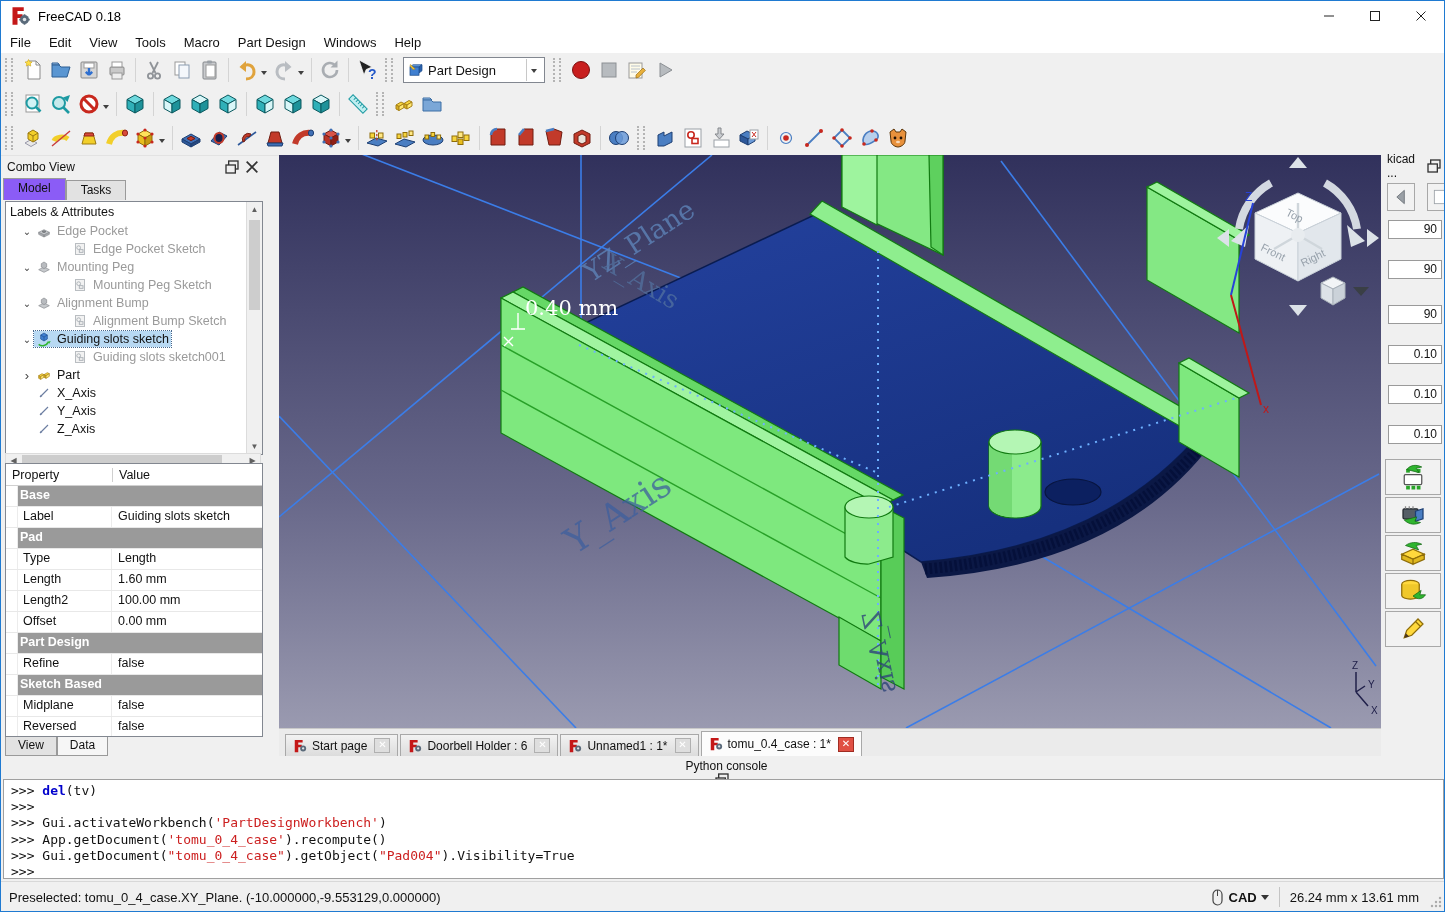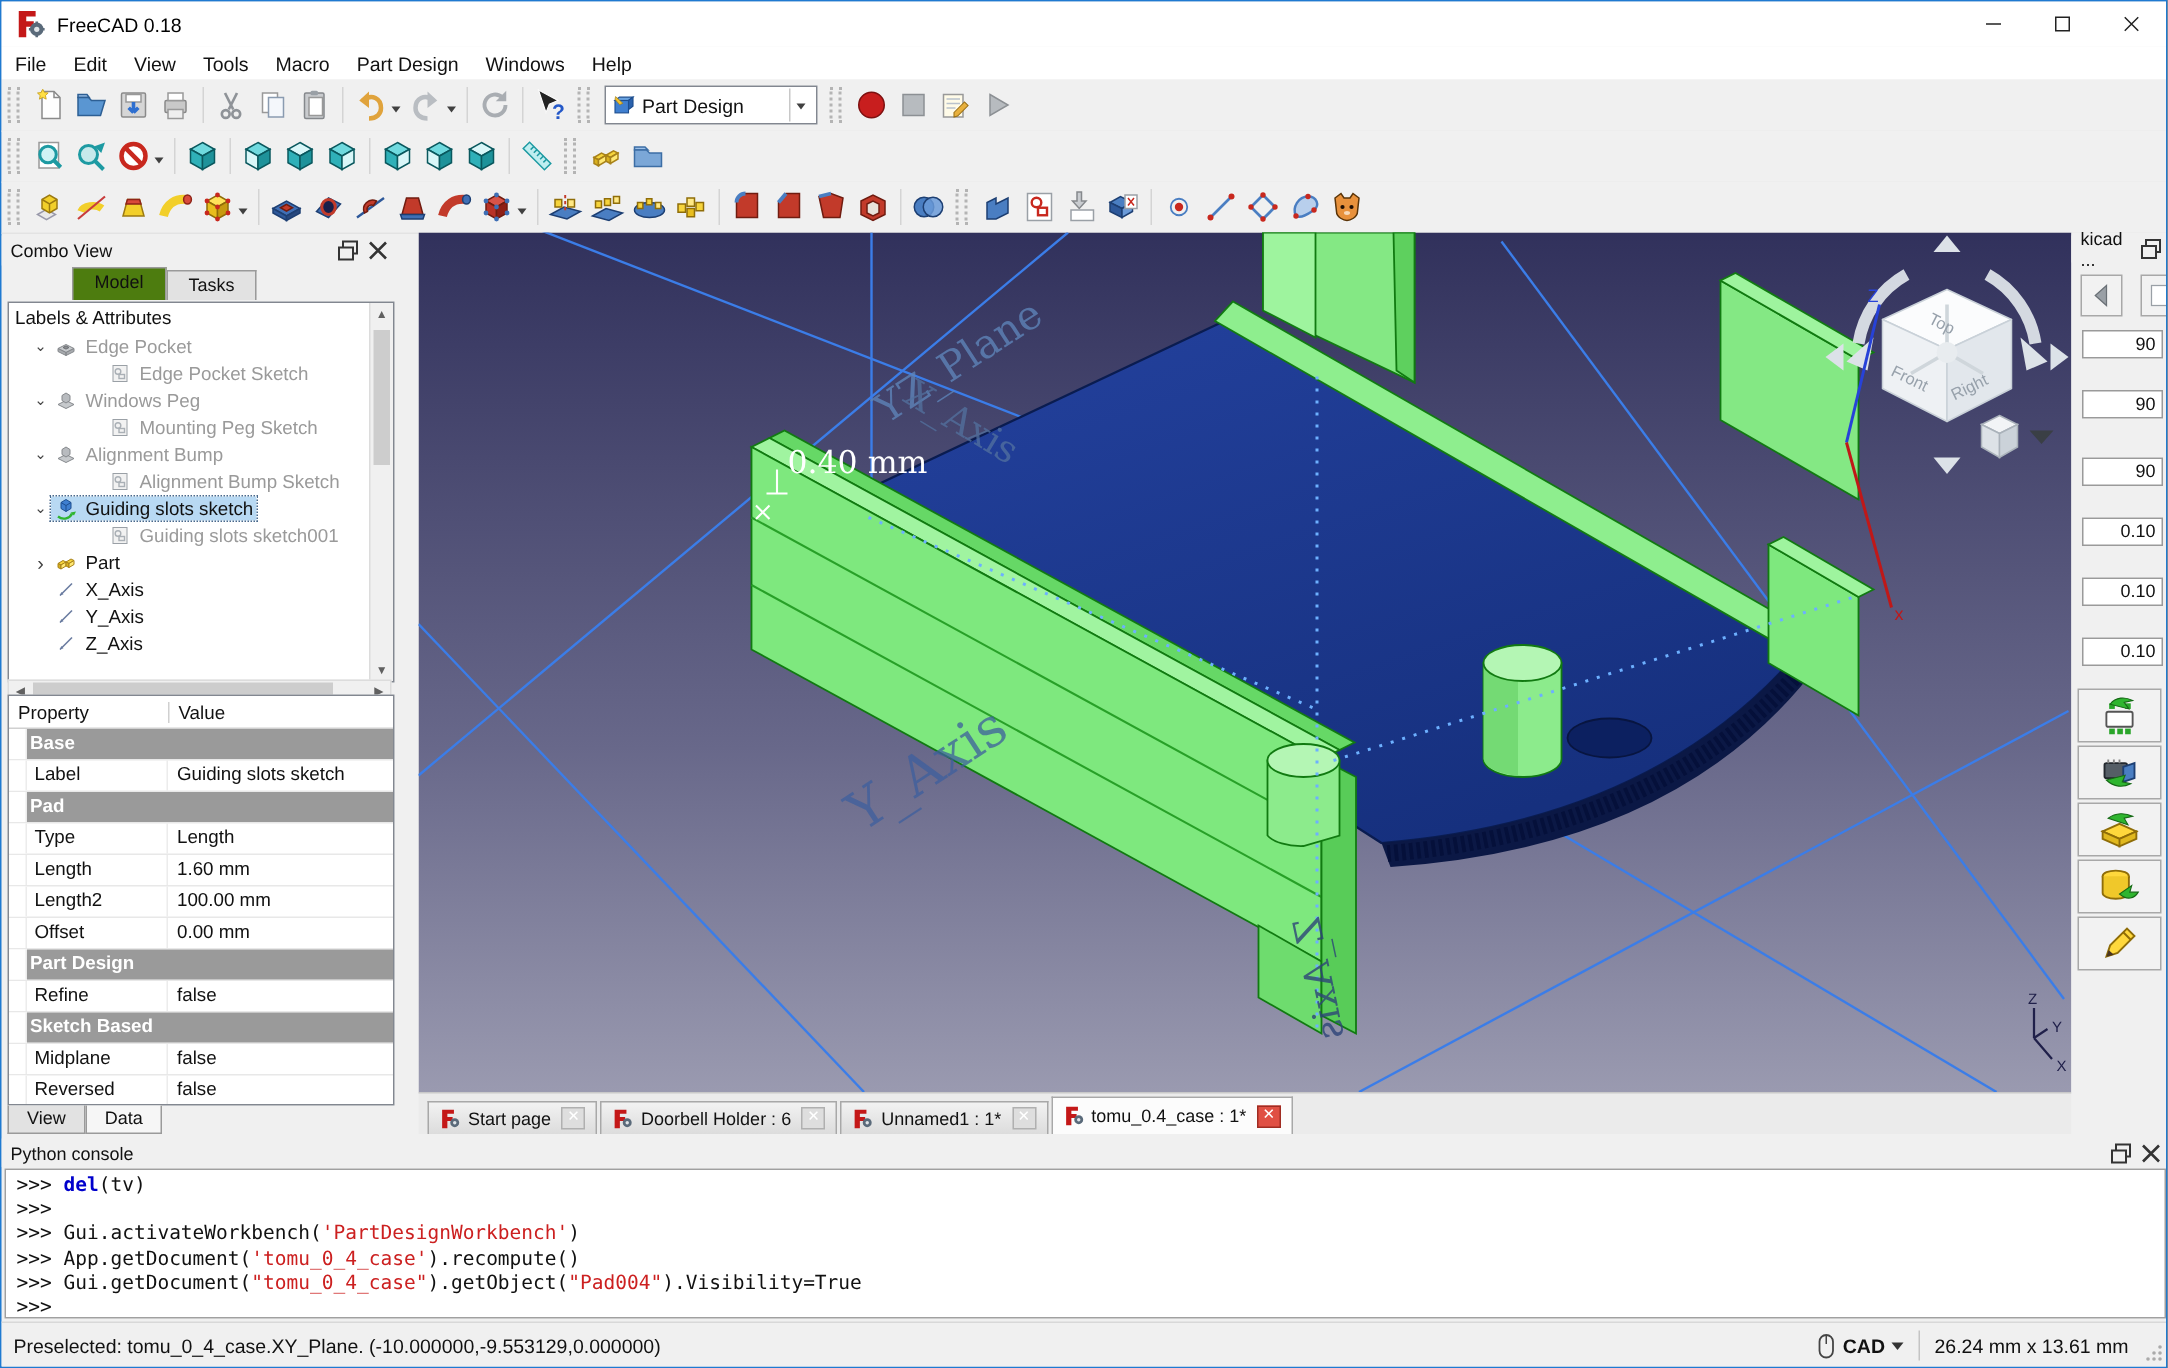--- a/index.html
+++ b/index.html
@@ -26,21 +26,21 @@
   .wbcombo svg{width:18px;height:18px;margin:0 3px;}
   .wbcombo .lbl{flex:1;}
   .wbcombo .cbx{width:17px;height:22px;border-left:1px solid #c8c8c8;display:flex;align-items:center;justify-content:center;}
   
   .dockpanel-title{position:absolute;font-size:12px;display:flex;align-items:center;background:#f0f0f0;}
   .dockpanel-title .t{flex:1;padding-left:6px;}
   .dock-ico{width:16px;height:14px;display:flex;align-items:center;justify-content:center;margin-right:4px;}
   .cv-title{left:0;top:156px;width:263px;height:20px;}
   .cv-tabs{position:absolute;left:2px;top:178px;width:260px;height:21px;display:flex;align-items:flex-end;font-size:12px;}
   .cvtab{border:1px solid #9a9a9a;border-bottom:none;padding:2px 14px;background:#e2e2e2;height:15px;}
-  .cvtab.active{background:#4d7c0f;height:17px;margin-left:45px;}
+  .cvtab.active{background:#8b5cf6;height:17px;}
   .tree{position:absolute;left:4px;top:200px;width:256px;height:252px;background:#fff;border:1px solid #828790;overflow:hidden;font-size:12.5px;}
   .tree-header{padding:3px 4px;}
   .trow{height:18px;display:flex;align-items:center;white-space:nowrap;}
   .chev{width:14px;text-align:center;font-size:10px;color:#444;}
   .ticon{width:17px;height:16px;margin-right:4px;display:inline-flex;}
   .ticon svg{width:16px;height:16px;}
   .sel-wrap{display:flex;align-items:center;padding:0 2px;}
   .sel-wrap.selected{background:#b8d9f3;outline:1px dotted #48688c;}
   .muted{color:#9a9a9a;text-align:center;}
   .vscroll{position:absolute;right:0;top:0;width:15px;height:100%;background:#f0f0f0;border-left:1px solid #dcdcdc;}
@@ -745,21 +745,21 @@
         </div>
         <div class="trow" style="padding-left: 14px;">
           <span class="chev">⌄</span>
           <span class="sel-wrap">
             <span class="ticon">
               <svg viewBox="0 0 24 24">
                 <path d="M4 16l8-4 8 4-8 4z" fill="#c6c9cc" stroke="#85888c"></path>
                 <path d="M8 12V7l4-2.5L16 7v5l-4 2.5z" fill="#b8bbbf" stroke="#85888c"></path>
               </svg>
             </span>
-            <span class="muted">Windows Peg</span>
+            <span class="muted">Mounting Peg</span>
           </span>
         </div>
         <div class="trow" style="padding-left: 50px;">
           <span class="chev"></span>
           <span class="sel-wrap">
             <span class="ticon">
               <svg viewBox="0 0 24 24">
                 <rect x="5" y="4" width="14" height="16" fill="#f2f2f2" stroke="#9aa0a6"></rect>
                 <circle cx="10" cy="10" r="2.8" fill="none" stroke="#aab0b6" stroke-width="1.4"></circle>
                 <rect x="11" y="13" width="5.5" height="4" fill="none" stroke="#aab0b6" stroke-width="1.4"></rect>
@@ -1177,21 +1177,21 @@
         <div class="kbtn" style="left: 4px; top: 456px; width: 54px; height: 34px;">
           <svg viewBox="0 0 24 24">
             <path d="M5 19l2-6 9-9 4 4-9 9z" fill="#ffd83c" stroke="#8f6d08"></path>
             <path d="M5 19l1.2-3.6L9 18z" fill="#4a3520"></path>
             <path d="M14 6l4 4" stroke="#8f6d08"></path>
           </svg>
         </div>
       </div>
   </div>
 
-  <div class="dockpanel-title pyc-title" style="position:absolute;">
+  <div class="dockpanel-title pyc-title" style="position:absolute;flex-direction:column;">
     <span class="t">Python console</span>
     <span class="dock-ico">
         <svg viewBox="0 0 12 12">
           <rect x="3.5" y="1.5" width="7" height="6" fill="none" stroke="#333"></rect>
           <rect x="1.5" y="4.5" width="7" height="6" fill="#f0f0f0" stroke="#333"></rect>
         </svg>
       </span>
     <span class="dock-ico">
         <svg viewBox="0 0 12 12">
           <path d="M2 2l8 8M10 2l-8 8" stroke="#333" stroke-width="1.3"></path>

